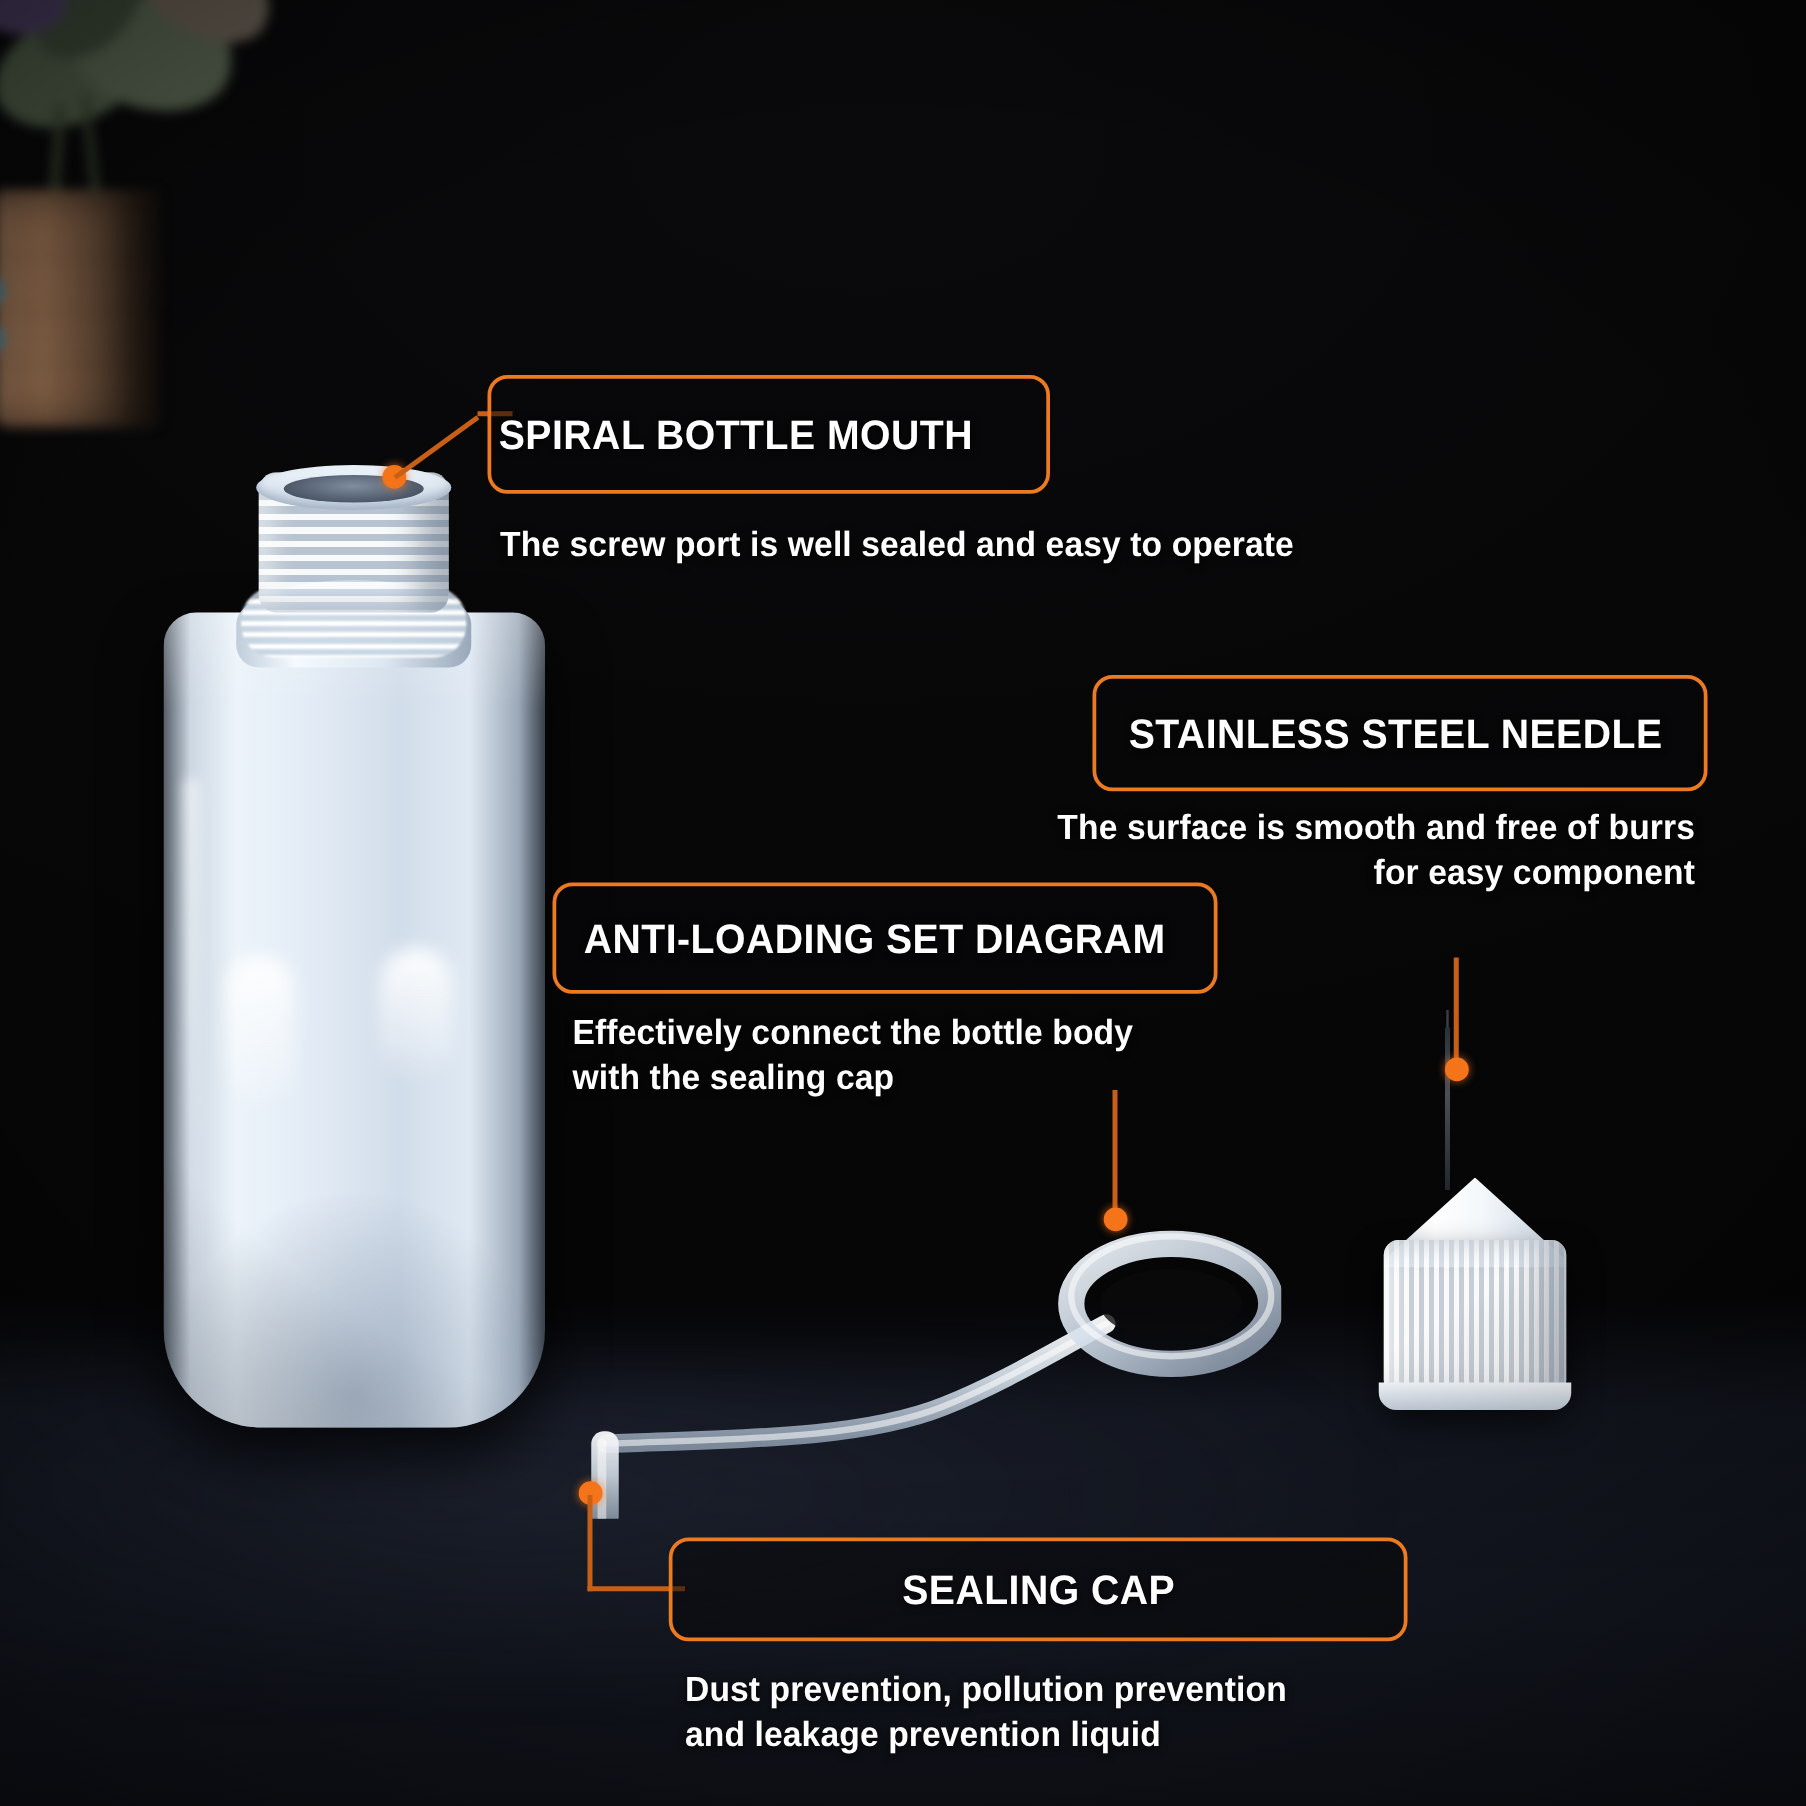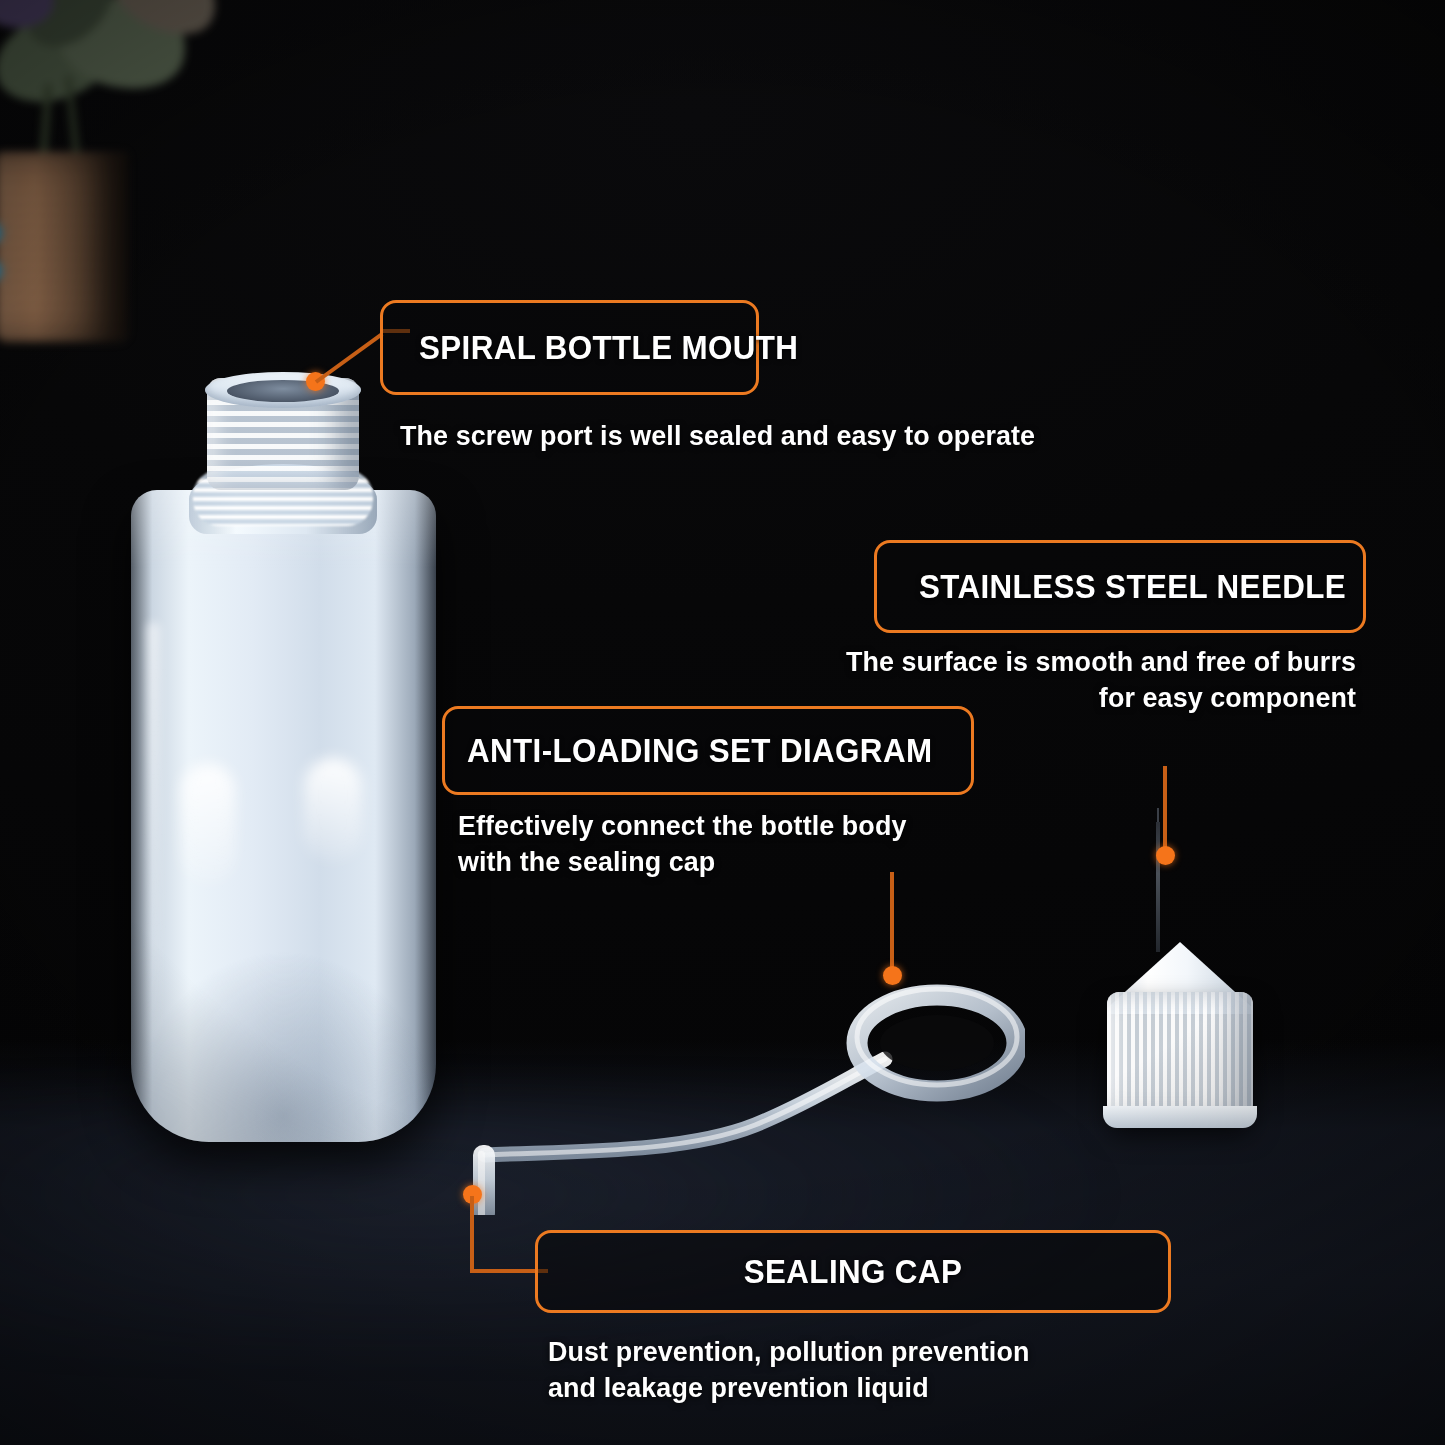--- a/index.html
+++ b/index.html
@@ -247,30 +247,30 @@
     <div class="nc-base"></div>
   </div>
 
   <div class="bg-vignette"></div>
 
 
   <div class="callout">
     <div class="dot" style="left:306px;top:372px;"></div>
     <div class="ldiag" style="left:316px;top:380px;width:82px;transform:rotate(-36deg);"></div>
     <div class="lline h" style="left:382px;top:329px;width:28px;"></div>
-    <div class="cbox" style="left:380px;top:300px;width:379px;height:95px;padding-left:36px;">
+    <div class="cbox" style="left:390px;top:300px;width:450px;height:95px;padding-left:6px;">
       <span>SPIRAL BOTTLE MOUTH</span>
     </div>
     <div class="cdesc left" style="left:400px;top:418px;width:720px;">
       <div>The screw port is well sealed and easy to operate</div>
     </div>
   </div>
 
   <div class="callout">
-    <div class="cbox" style="left:874px;top:540px;width:492px;height:93px;padding-left:42px;">
+    <div class="cbox" style="left:874px;top:540px;width:492px;height:93px;padding-left:26px;">
       <span>STAINLESS STEEL NEEDLE</span>
     </div>
     <div class="cdesc right" style="left:646px;top:644px;width:710px;">
       <div>The surface is smooth and free of burrs</div>
       <div>for easy component</div>
     </div>
     <div class="lline v" style="left:1163px;top:766px;height:84px;"></div>
     <div class="dot" style="left:1156px;top:846px;"></div>
   </div>
 
@@ -283,21 +283,21 @@
       <div>with the sealing cap</div>
     </div>
     <div class="lline v" style="left:890px;top:872px;height:100px;"></div>
     <div class="dot" style="left:883px;top:966px;"></div>
   </div>
 
   <div class="callout">
     <div class="dot" style="left:463px;top:1185px;"></div>
     <div class="lline v" style="left:470px;top:1196px;height:77px;"></div>
     <div class="lline h" style="left:470px;top:1269px;width:78px;"></div>
-    <div class="cbox center" style="left:535px;top:1230px;width:636px;height:83px;">
+    <div class="cbox center" style="left:535px;top:1230px;width:591px;height:83px;">
       <span>SEALING CAP</span>
     </div>
     <div class="cdesc left" style="left:548px;top:1334px;width:780px;">
       <div>Dust prevention, pollution prevention</div>
       <div>and leakage prevention liquid</div>
     </div>
   </div>
 
 </div>
 

